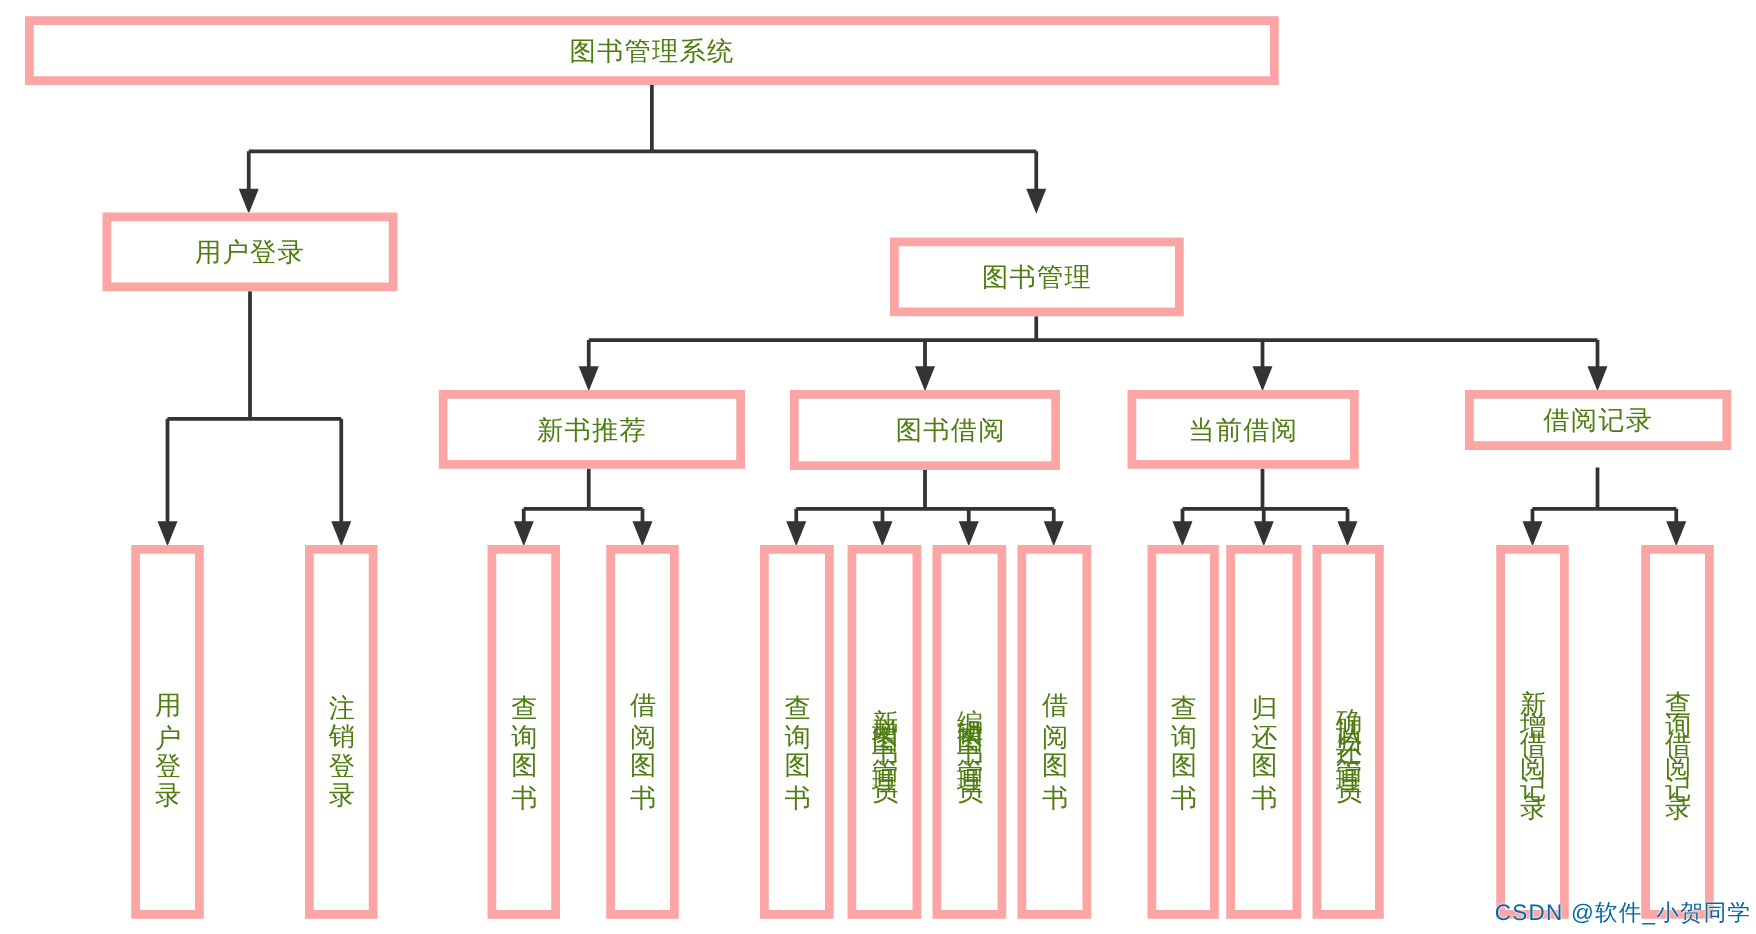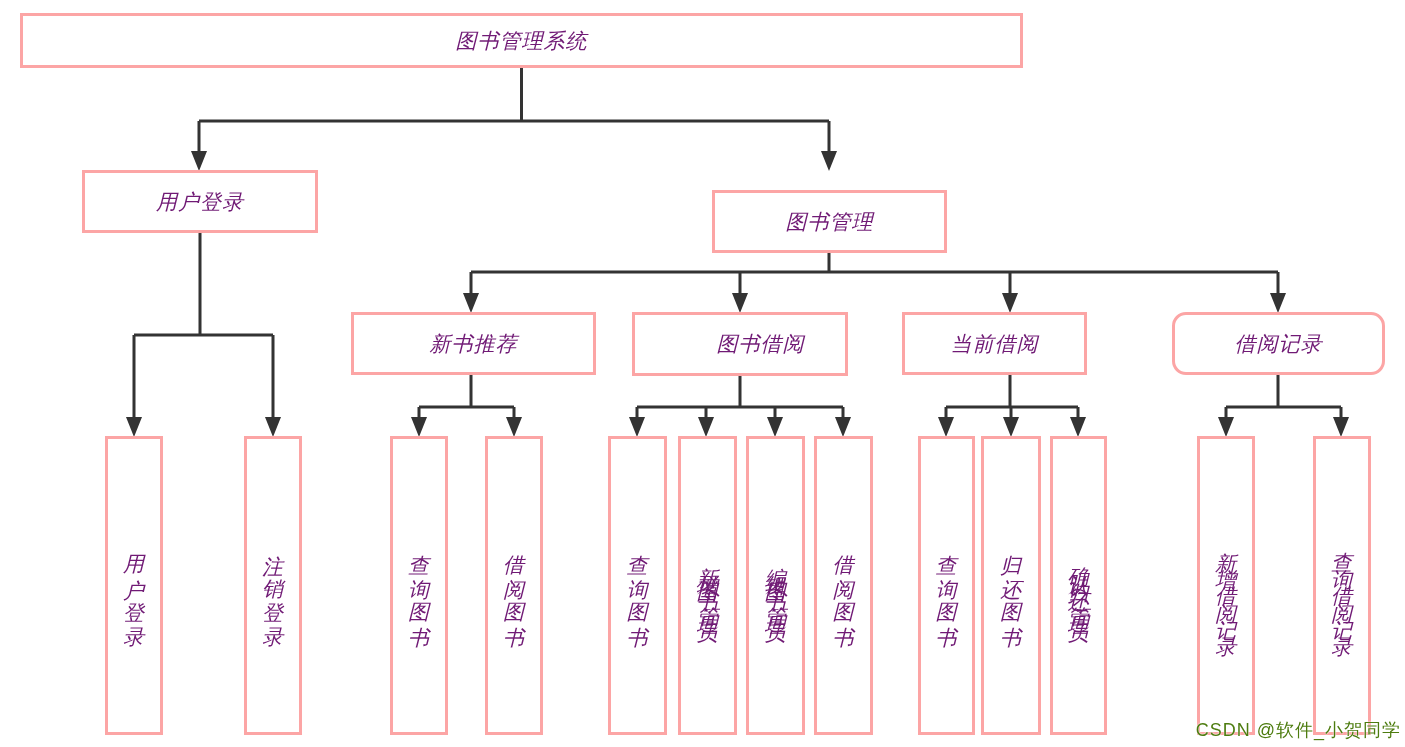--- a/index.html
+++ b/index.html
@@ -8,46 +8,45 @@
     width:1405px;height:747px;
     background:#ffffff;
     font-family:"Liberation Sans","DejaVu Sans",sans-serif;
     overflow:hidden;
   }
   svg.connectors{position:absolute;left:0;top:0;width:1405px;height:747px;}
   .node{
     position:absolute;
     box-sizing:border-box;
     background:#ffffff;
-    border:3px solid #fca5a5;
+    border:7px solid #fca5a5;
     display:flex;
     align-items:center;
     justify-content:center;
-    color:#701a75;
+    color:#4d7c0f;
     font-size:21px;
     letter-spacing:1px;
     z-index:2;
-    font-style:italic;
   }
   .hbox{white-space:nowrap;}
   .vbox{
     writing-mode:vertical-rl;
     text-orientation:mixed;
     line-height:1;
     font-size:21px;
   }
   .sp4{letter-spacing:24px;text-indent:0;}
   .sp6{letter-spacing:17px;}
   .sp9{letter-spacing:8px;}
   .watermark{
     position:absolute;
     right:4px;
     bottom:5px;
     font-size:18px;
-    color:#4d7c0f;
+    color:#0369a1;
     text-shadow:0 0 2px #ffffff,0 0 1px #ffffff;
     z-index:3;
     letter-spacing:1px;
     white-space:nowrap;
   }
 </style>
 </head>
 <body>
 
 <div class="stage">
@@ -93,21 +92,21 @@
   </svg>
 
   <div class="node hbox" style="left:20px;top:13px;width:1003px;height:55px;">图书管理系统</div>
 
   <div class="node hbox" style="left:82px;top:170px;width:236px;height:63px;">用户登录</div>
   <div class="node hbox" style="left:712px;top:169px;width:235px;height:63px;margin-top:21px;">图书管理</div>
 
   <div class="node hbox" style="left:351px;top:312px;width:245px;height:63px;">新书推荐</div>
   <div class="node hbox" style="left:632px;top:312px;width:216px;height:64px;padding-left:41px;">图书借阅</div>
   <div class="node hbox" style="left:902px;top:312px;width:185px;height:63px;">当前借阅</div>
-  <div class="node hbox" style="left:1172px;top:312px;width:213px;height:63px;border-radius:14px;">借阅记录</div>
+  <div class="node hbox" style="left:1172px;top:312px;width:213px;height:48px;">借阅记录</div>
 
   <div class="node vbox sp4" style="left:105px;top:436px;width:58px;height:299px;">用户登录</div>
   <div class="node vbox sp4" style="left:244px;top:436px;width:58px;height:299px;">注销登录</div>
 
   <div class="node vbox sp4" style="left:390px;top:436px;width:58px;height:299px;">查询图书</div>
   <div class="node vbox sp4" style="left:485px;top:436px;width:58px;height:299px;">借阅图书</div>
 
   <div class="node vbox sp4" style="left:608px;top:436px;width:59px;height:299px;">查询图书</div>
   <div class="node vbox sp9" style="left:678px;top:436px;width:59px;height:299px;">新增图书（管理员）</div>
   <div class="node vbox sp9" style="left:746px;top:436px;width:59px;height:299px;">编辑图书（管理员）</div>

